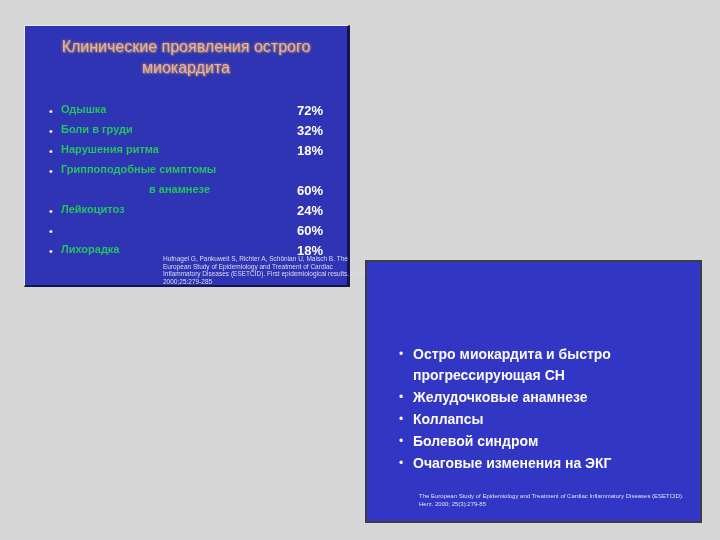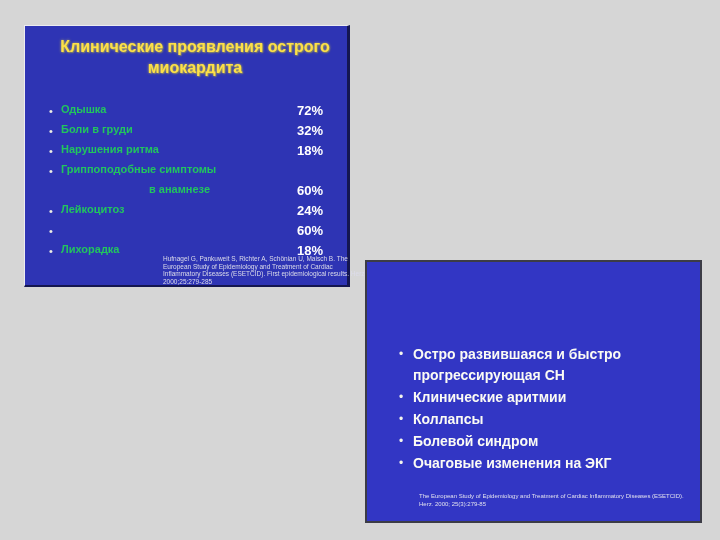--- a/index.html
+++ b/index.html
@@ -11,23 +11,23 @@
   
   .slide1{
     position:absolute;left:24px;top:25px;width:322px;height:259px;
     background:#2e34b4;
     border-top:1px solid #ececf0;
     border-left:1px solid #ececf0;
     border-right:3px solid #141650;
     border-bottom:2px solid #141650;
   }
   .slide1 .title{
-    position:absolute;left:20px;top:10px;width:300px;
-    text-align:center;font-size:16px;font-weight:bold;line-height:21px;
-    color:#fde047;
+    position:absolute;left:11px;top:10px;width:300px;
+    text-align:center;font-size:16px;font-weight:normal;line-height:21px;
+    color:#fca5a5;
     text-shadow:0 0 3px rgba(200,190,90,.95), 1px 1px 1px rgba(150,150,60,.55);
   }
   .s1row{position:absolute;left:0;width:100%;height:18px;}
   .s1row .bullet{
     position:absolute;left:24px;top:2px;font-size:11px;color:#eeeee6;
   }
   .s1row .lbl{
     position:absolute;left:36px;top:0;font-size:11px;font-weight:bold;
     color:#22c55e;white-space:nowrap;
   }
@@ -114,25 +114,25 @@
     <div class="cite-line">European Study of Epidemiology and Treatment of Cardiac</div>
     <div class="cite-line">Inflammatory Diseases (ESETCID). First epidemiological results. Herz</div>
     <div class="cite-line">2000;25:279-285</div>
   </div>
 </div>
 
 <div class="slide2">
 
   <div class="s2row" style="top:82px">
     <span class="bullet">•</span>
-    <span class="lbl">Остро развившаяся и быстро прогрессирующая СН</span>
+    <span class="lbl">Остро миокардита и быстро прогрессирующая СН</span>
   </div>
   <div class="s2row" style="top:125px">
     <span class="bullet">•</span>
-    <span class="lbl">Клинические аритмии</span>
+    <span class="lbl">Желудочковые анамнезе</span>
   </div>
   <div class="s2row" style="top:147px">
     <span class="bullet">•</span>
     <span class="lbl">Коллапсы</span>
   </div>
   <div class="s2row" style="top:169px">
     <span class="bullet">•</span>
     <span class="lbl">Болевой синдром</span>
   </div>
   <div class="s2row" style="top:191px">

